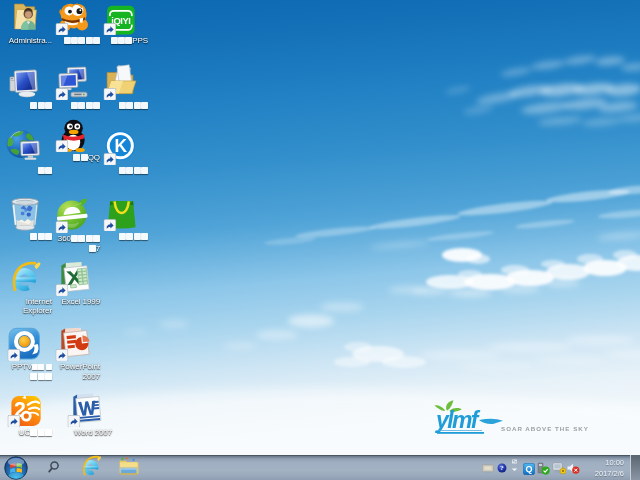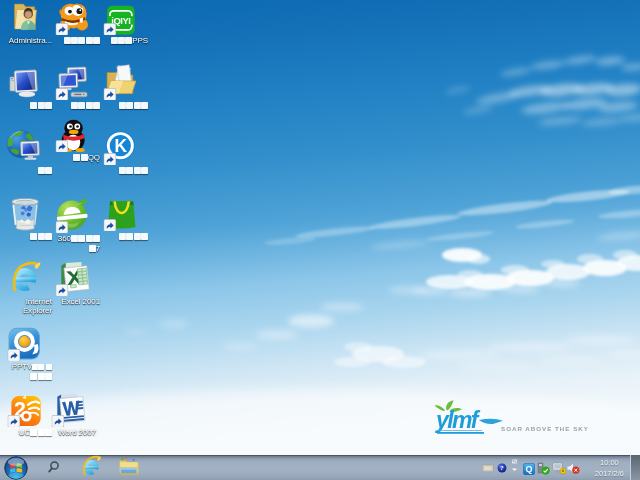--- a/index.html
+++ b/index.html
@@ -5,21 +5,21 @@
 body{width:640px;height:480px;overflow:hidden;font-family:"Liberation Sans",sans-serif}
 #desktop{position:absolute;left:0;top:0;width:640px;height:480px;background:#0a68b1}
 #sky{position:absolute;left:0;top:0}
 .icon{position:absolute;width:56px;text-align:right}
 .icon svg{display:block;margin:0 auto}
 .lbl{margin-top:1px;font-size:8px;line-height:9.5px;color:#fff;text-shadow:0 1px 1.2px rgba(0,0,0,.8),0 0 2px rgba(0,0,0,.45);letter-spacing:-.1px}
 .cj{display:inline-block;width:7px;height:7px;background:rgba(255,255,255,.94);border-radius:.8px;margin:0 .15px;vertical-align:-1.2px;box-shadow:0 1px 1px rgba(0,0,0,.5);filter:blur(.4px)}
 .cjs{width:5.6px;height:6px}
 #taskbar{position:absolute;left:0;top:455px;width:640px;height:25px;background:linear-gradient(#39424d 0%,#6e7e90 6%,#93a3b5 16%,#9fafc1 30%,#a3b2c3 60%,#99a9bb 85%,#8e9eb0 100%)}
 .tb{position:absolute}
-#clock{position:absolute;right:16px;top:458px;text-align:center;color:#eef3f8;font-size:7.5px;line-height:10.5px;text-shadow:0 1px 1px rgba(0,0,0,.35)}
+#clock{position:absolute;right:16px;top:458px;text-align:right;color:#eef3f8;font-size:7.5px;line-height:10.5px;text-shadow:0 1px 1px rgba(0,0,0,.35)}
 #showdesk{position:absolute;right:0;top:455px;width:9px;height:25px;background:linear-gradient(#5a6572,#76828f 60%,#8a96a3);border-left:1px solid #c6d0da}
 </style></head>
 <body>
 <div id="desktop">
 <svg id="sky" width="640" height="456" viewBox="0 0 640 456">
 <defs>
 <linearGradient id="sg" x1="0" y1="0" x2="0.12" y2="1">
 <stop offset="0" stop-color="#0a68b1"></stop>
 <stop offset=".13" stop-color="#1572b9"></stop>
 <stop offset=".26" stop-color="#2181c4"></stop>
@@ -407,21 +407,21 @@
             <rect x="25.6" y="14" width="3.8" height="2.6"></rect>
 <rect x="21.5" y="16.9" width="3.8" height="2.6"></rect>
             <rect x="25.6" y="16.9" width="3.8" height="2.6"></rect>
 <rect x="14" y="21.8" width="5" height="2.6"></rect>
             <rect x="21.5" y="19.8" width="3.8" height="2.6"></rect>
             <rect x="25.6" y="19.8" width="3.8" height="2.6"></rect>
 </g>
 </g>
 <use href="#sarr" x="1.4" y="21.4" width="11.2" height="11.2"></use>
 </svg>
-<div class="lbl">Excel 2001</div>
+<div class="lbl">Excel 1999</div>
 </div>
 
 <div class="icon" style="left:-4px;top:325px">
 <svg width="36" height="36" viewBox="0 0 32 32">
 <defs>
           <linearGradient id="ppg" x1="0" y1="0" x2=".4" y2="1">
 <stop offset="0" stop-color="#79c2ec"></stop>
             <stop offset=".5" stop-color="#3a93d8"></stop>
             <stop offset="1" stop-color="#1a6ec0"></stop>
 </linearGradient>
@@ -434,20 +434,36 @@
 <rect x="2.7" y="3" width="27" height="27.3" rx="7" fill="none" stroke="#5aa8dc" stroke-width=".9"></rect>
 <circle cx="16.4" cy="14.6" r="9.3" fill="#fff"></circle>
 <path d="M24.8 17.8 q1.4 4.6-1.6 8.4 l4.4-1.4 q2.2-3.8 .6-8z" fill="#fff"></path>
 <circle cx="16.4" cy="14.6" r="5.7" fill="#2a84cc"></circle>
 <circle cx="16.4" cy="14.6" r="5" fill="url(#ppo)"></circle>
 <use href="#sarr" x="1.4" y="21.4" width="11.2" height="11.2"></use>
 </svg>
 <div class="lbl">PPTV<span class="cj cjs"></span><span class="cj cjs"></span> <span class="cj cjs"></span><br><span class="cj"></span><span class="cj"></span><span class="cj"></span></div>
 </div>
 
+<div class="icon" style="left:44px;top:325px">
+<svg width="36" height="36" viewBox="0 0 32 32">
+<path d="M6.5 5.2 L10 3.2 L10 25.4 L6.5 27.4 z" fill="#b84a28"></path>
+<path d="M10 3.2 L24 2.4 L24 7 L10 7.6 z" fill="#f3d9cd"></path>
+<g transform="rotate(-6 19 16)">
+<rect x="9.5" y="6" width="20.6" height="21.2" fill="#fbf6f3" stroke="#c5a99a" stroke-width=".6"></rect>
+<rect x="11.8" y="9" width="8.2" height="2.8" fill="#d23b12"></rect>
+<rect x="11.8" y="13.2" width="8.2" height="2.8" fill="#d23b12"></rect>
+<rect x="11.8" y="17.4" width="6.4" height="2.8" fill="#d23b12"></rect>
+<path d="M24.7 11.2 a5.9 5.9 0 1 0 5.9 5.9 l-5.9 0z" fill="#d23b12"></path>
+<path d="M25.8 10 a5.9 5.9 0 0 1 5.8 5.9 l-5.8 0z" fill="#e8744e"></path>
+</g>
+<use href="#sarr" x="1.4" y="21.4" width="11.2" height="11.2"></use>
+</svg>
+<div class="lbl">PowerPoint<br>2007</div>
+</div>
 
 <div class="icon" style="left:-4px;top:390.5px">
 <svg width="36" height="36" viewBox="0 0 32 32">
 <defs>
           <linearGradient id="ucg" x1=".8" y1="0" x2=".2" y2="1">
 <stop offset="0" stop-color="#ffc400"></stop>
             <stop offset=".5" stop-color="#fc8a10"></stop>
             <stop offset="1" stop-color="#f25c10"></stop>
 </linearGradient>
         </defs>
@@ -457,21 +473,21 @@
 <path d="M19.5 12.2 q6-4.4 9.8-1.6" stroke="#fff" stroke-width="2" fill="none" stroke-linecap="round"></path>
 <path d="M20.5 16 q6.5-2.6 9 .2" stroke="#fff" stroke-width="1.9" fill="none" stroke-linecap="round"></path>
 <path d="M21 19.6 q5.5-1.2 7.6 1.8" stroke="#fff" stroke-width="1.7" fill="none" stroke-linecap="round"></path>
 <circle cx="18" cy="22.3" r="4.8" fill="#fff"></circle>
 <circle cx="18" cy="22.3" r="2.3" fill="#f07010"></circle>
 <use href="#sarr" x="1.4" y="21.4" width="11.2" height="11.2"></use>
 </svg>
 <div class="lbl">UC<span class="cj"></span><span class="cj"></span><span class="cj"></span></div>
 </div>
 
-<div class="icon" style="left:40px;top:390.5px">
+<div class="icon" style="left:56px;top:390.5px">
 <svg width="36" height="36" viewBox="0 0 32 32">
 <path d="M6.5 5 L10 3 L10 25.4 L6.5 27.4 z" fill="#2b5ea8"></path>
 <path d="M10 3 L24 2.2 L24 6.8 L10 7.4 z" fill="#d4e0f0"></path>
 <g transform="rotate(-5 19 16)">
 <rect x="9.5" y="5.8" width="20.6" height="21.4" fill="#fdfdfe" stroke="#b5bec5" stroke-width=".6"></rect>
 <path d="M11.2 9.2 h2.9 l1.6 8.8 l2-8.8 h2.5 l2 8.8 l1.6-8.8 h2.9 l-3 12.4 h-2.9 l-1.8-8 l-1.7 8 h-3z" fill="#2b5ea8"></path>
 <rect x="24.5" y="9.6" width="5" height="1.7" fill="#2b5ea8"></rect>
           <rect x="24.5" y="12.4" width="5" height="1.7" fill="#2b5ea8"></rect>
           <rect x="24.5" y="15.2" width="5" height="1.7" fill="#2b5ea8"></rect>
 <rect x="11.6" y="22.4" width="17.9" height="1.7" fill="#2b5ea8"></rect>

